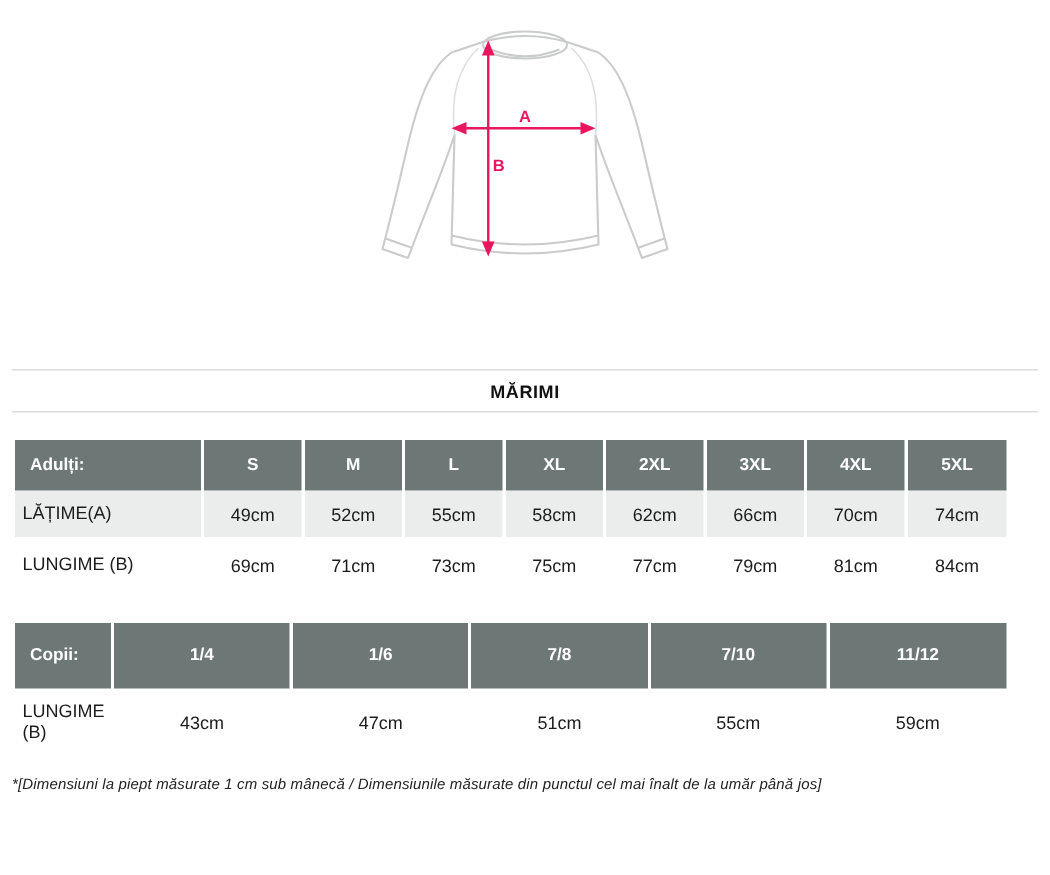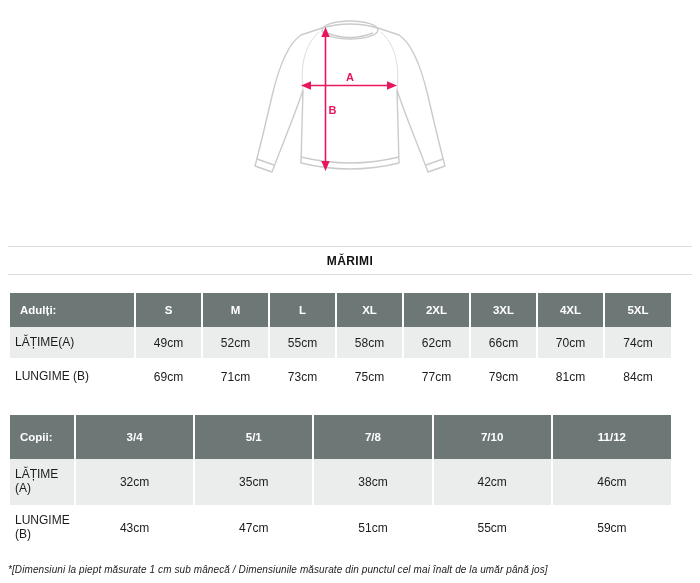--- a/index.html
+++ b/index.html
@@ -159,36 +159,28 @@
     <col style="width:65px">
       <col style="width:119.2px">
       <col style="width:119.2px">
       <col style="width:119.2px">
       <col style="width:119.2px">
       <col style="width:119.2px">
   </colgroup>
   <thead>
       <tr>
         <th>Copii:</th>
-        <th>3/4</th>
-        <th>5/1</th>
+        <th>1/4</th>
+        <th>1/6</th>
         <th>7/8</th>
         <th>7/10</th>
         <th>11/12</th>
       </tr>
     </thead>
   <tbody>
-      <tr class="alt">
-        <td>LĂȚIME (A)</td>
-        <td>32cm</td>
-        <td>35cm</td>
-        <td>38cm</td>
-        <td>42cm</td>
-        <td>46cm</td>
-      </tr>
       <tr>
         <td>LUNGIME (B)</td>
         <td>43cm</td>
         <td>47cm</td>
         <td>51cm</td>
         <td>55cm</td>
         <td>59cm</td>
       </tr>
     </tbody>
 </table>

